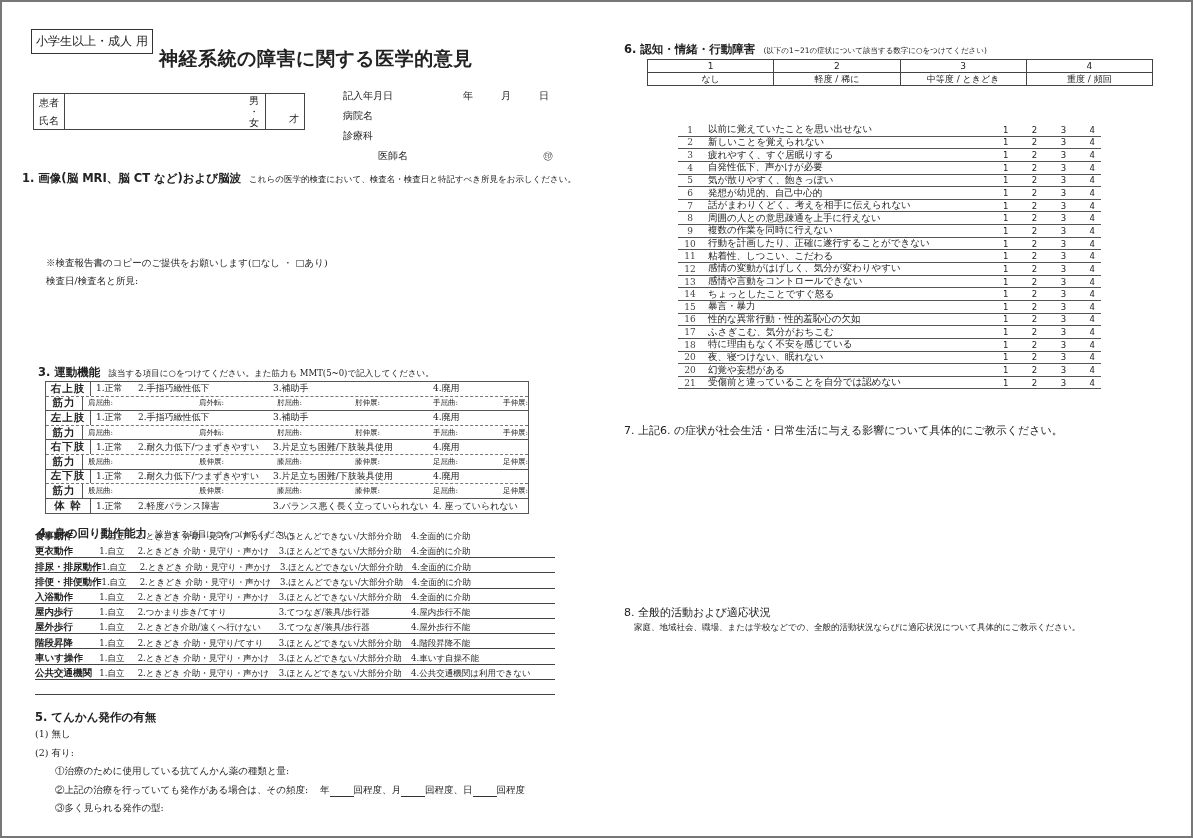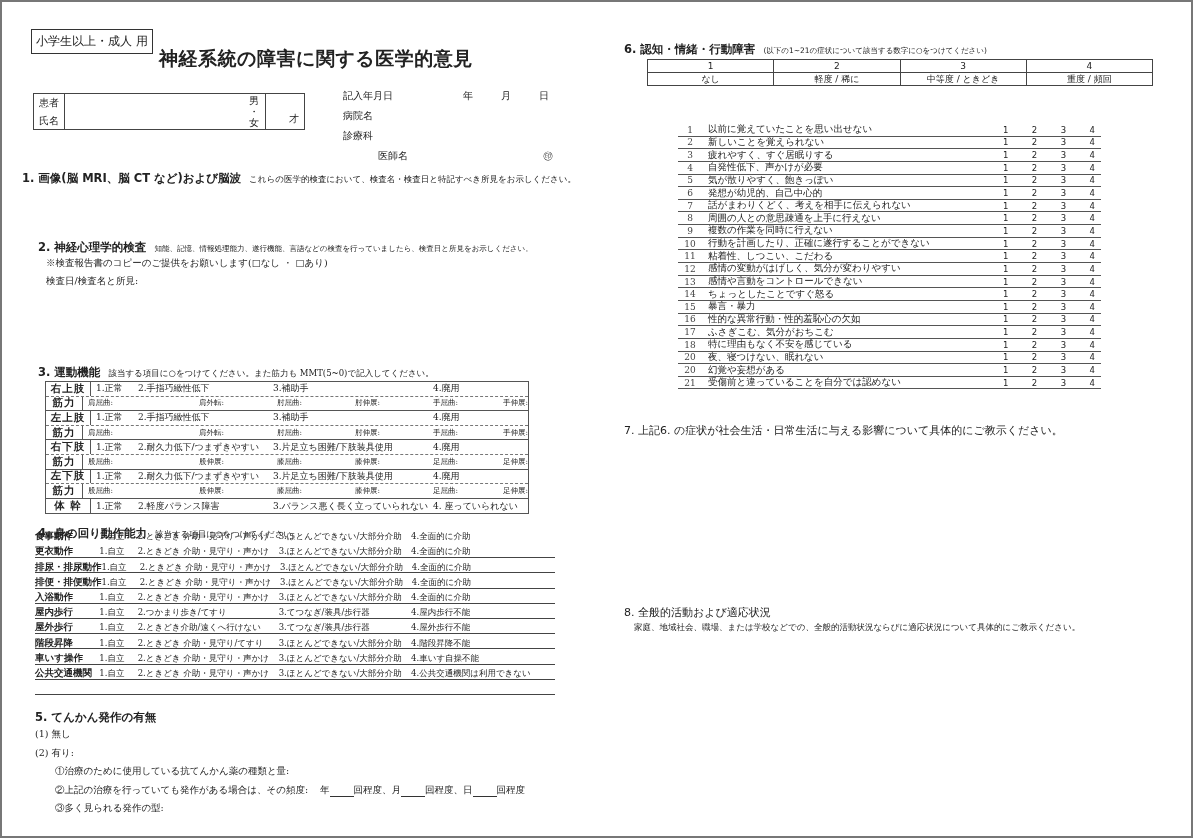--- a/index.html
+++ b/index.html
@@ -103,23 +103,20 @@
       <span style="width:200px;padding-left:35px;">医師名</span>
       <span>㊞</span>
     </div>
   </div>
 
   <div class="abs sec-h sans" style="left:20px; top:169px;text-align:right;">
     <span>1. 画像(脳 MRI、脳 CT など)および脳波</span><span class="sub" style="font-family:'DejaVu Serif',serif;">これらの医学的検査において、検査名・検査日と特記すべき所見をお示しください。</span>
   </div>
   <div class="abs" style="left:36px; top:185px; width:540px; height:48px;"></div>
 
-  <div class="abs sec-h sans" style="left:36px; top:238px;">
-    <span>2. 神経心理学的検査</span><span class="sub" style="font-family:'DejaVu Serif',serif; font-size:7.5px;">知能、記憶、情報処理能力、遂行機能、言語などの検査を行っていましたら、検査日と所見をお示しください。</span>
-  </div>
   <div class="abs small" style="left:44px; top:255px;">※検査報告書のコピーのご提供をお願いします(□なし ・ □あり)</div>
   <div class="abs small" style="left:44px; top:273px;">検査日/検査名と所見:</div>
   <div class="abs" style="left:44px; top:288px; width:530px; height:70px;"></div>
 
   <div class="abs sec-h sans" style="left:36px; top:363px;">
     <span>3. 運動機能</span><span class="sub" style="font-family:'DejaVu Serif',serif;">該当する項目に○をつけてください。また筋力も MMT(5~0)で記入してください。</span>
   </div>
   <div class="abs motor" id="motor">
       <div class="mrow">
         <div class="mlabel">右上肢</div>

